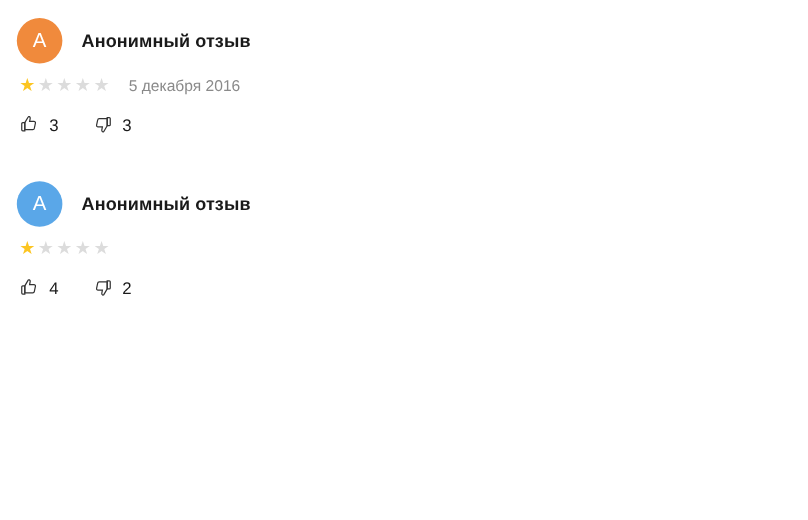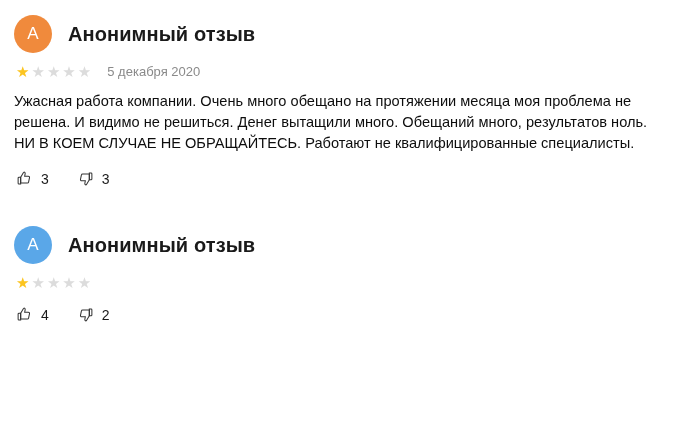--- a/index.html
+++ b/index.html
@@ -41,21 +41,21 @@
     display: flex;
     align-items: center;
     justify-content: center;
     flex: 0 0 auto;
     font-family: "Liberation Sans", sans-serif;
   }
   .avatar-orange { background: #f08a3c; }
   .avatar-blue { background: #5aa7e8; }
   .author {
     margin-left: 16px;
-    font-size: 20px;
+    font-size: 15px;
     font-weight: bold;
     color: #1a1a1a;
     letter-spacing: 0.1px;
   }
   .meta-row {
     display: flex;
     align-items: center;
     margin-top: 8px;
     margin-left: 2px;
   }
@@ -120,23 +120,22 @@
       <div class="author">Анонимный отзыв</div>
     </div>
     <div class="meta-row">
       <div class="stars">
         <span class="star filled">★</span>
         <span class="star">★</span>
         <span class="star">★</span>
         <span class="star">★</span>
         <span class="star">★</span>
       </div>
-      <div class="date">5 декабря 2020</div>
+      <div class="date">5 декабря 2016</div>
     </div>
-    <div class="review-text">Ужасная работа компании. Очень много обещано на протяжении месяца моя проблема не решена. И видимо не решиться. Денег вытащили много. Обещаний много, результатов ноль. НИ В КОЕМ СЛУЧАЕ НЕ ОБРАЩАЙТЕСЬ. Работают не квалифицированные специалисты.</div>
     <div class="actions">
       <div class="action">
         <span class="thumb">
           <svg width="17" height="17" viewBox="0 0 20 20" fill="none" stroke="#333333" stroke-width="1.2">
             <path d="M5.5 8.5h-2a1 1 0 0 0-1 1v6a1 1 0 0 0 1 1h2z"></path>
             <path d="M5.5 8.5l3.3-5.6c.2-.4.8-.5 1.2-.3.6.3.9 1 .8 1.6l-.6 3.1h4.3c.9 0 1.6.8 1.4 1.7l-1.1 5.2c-.1.7-.8 1.2-1.5 1.2H5.5z"></path>
           </svg>
         </span>
         <span class="count">3</span>
       </div>

